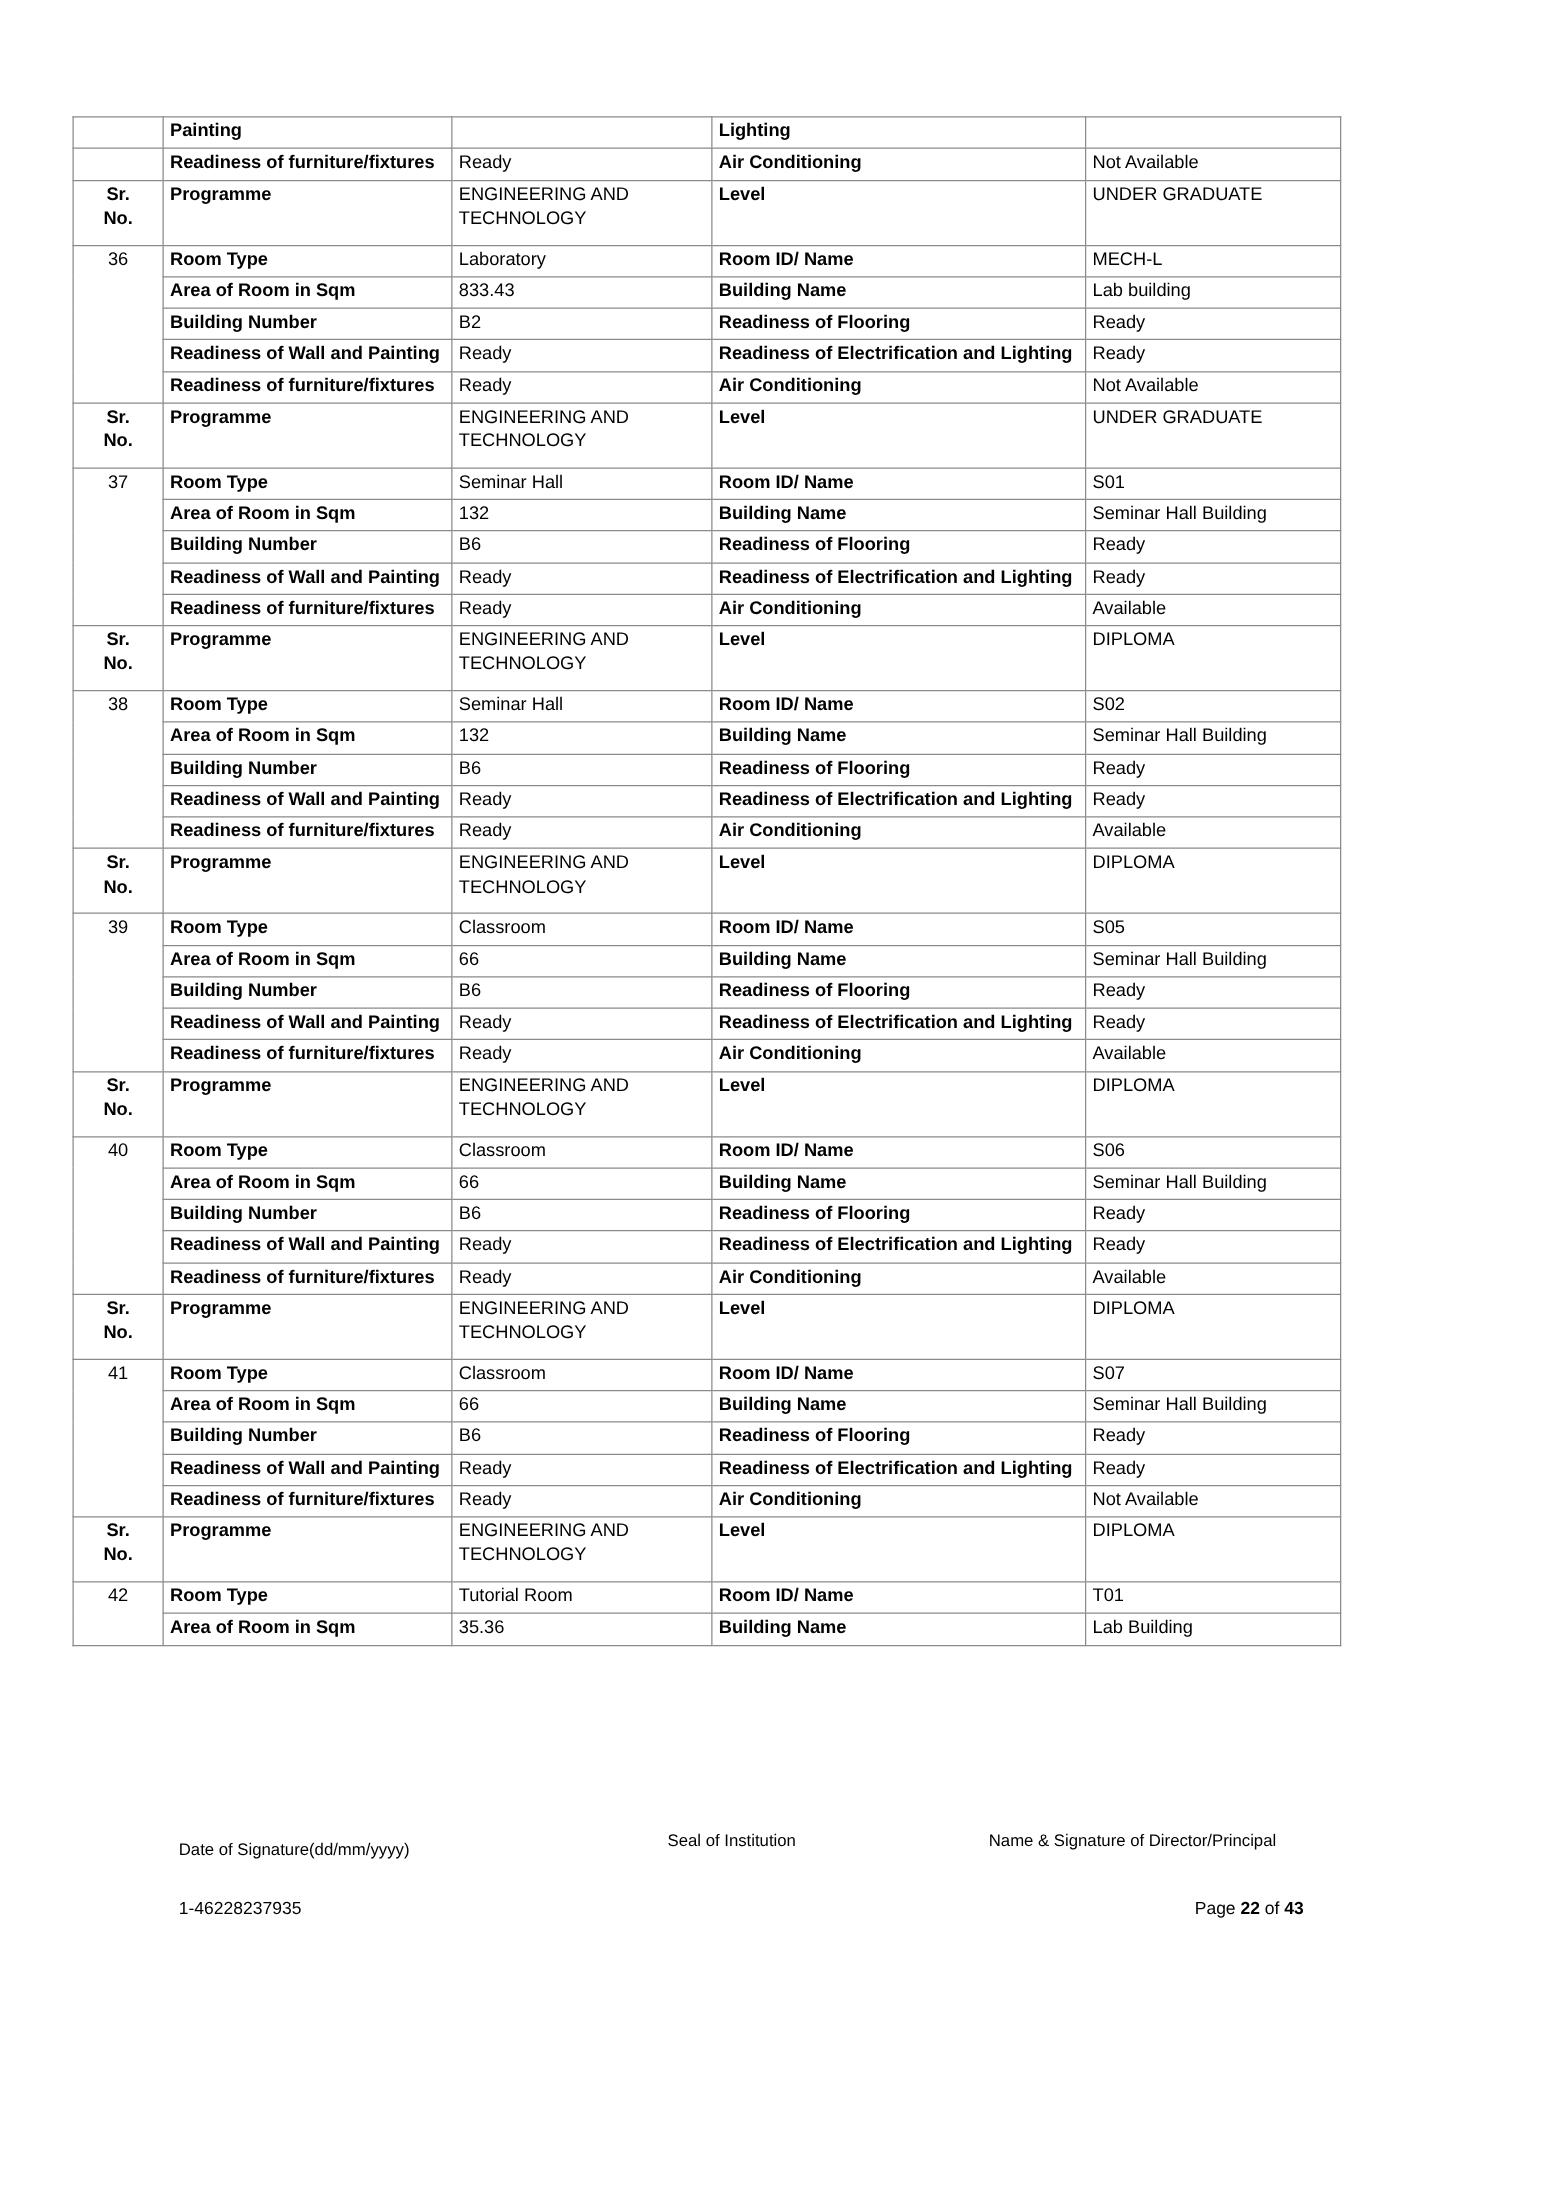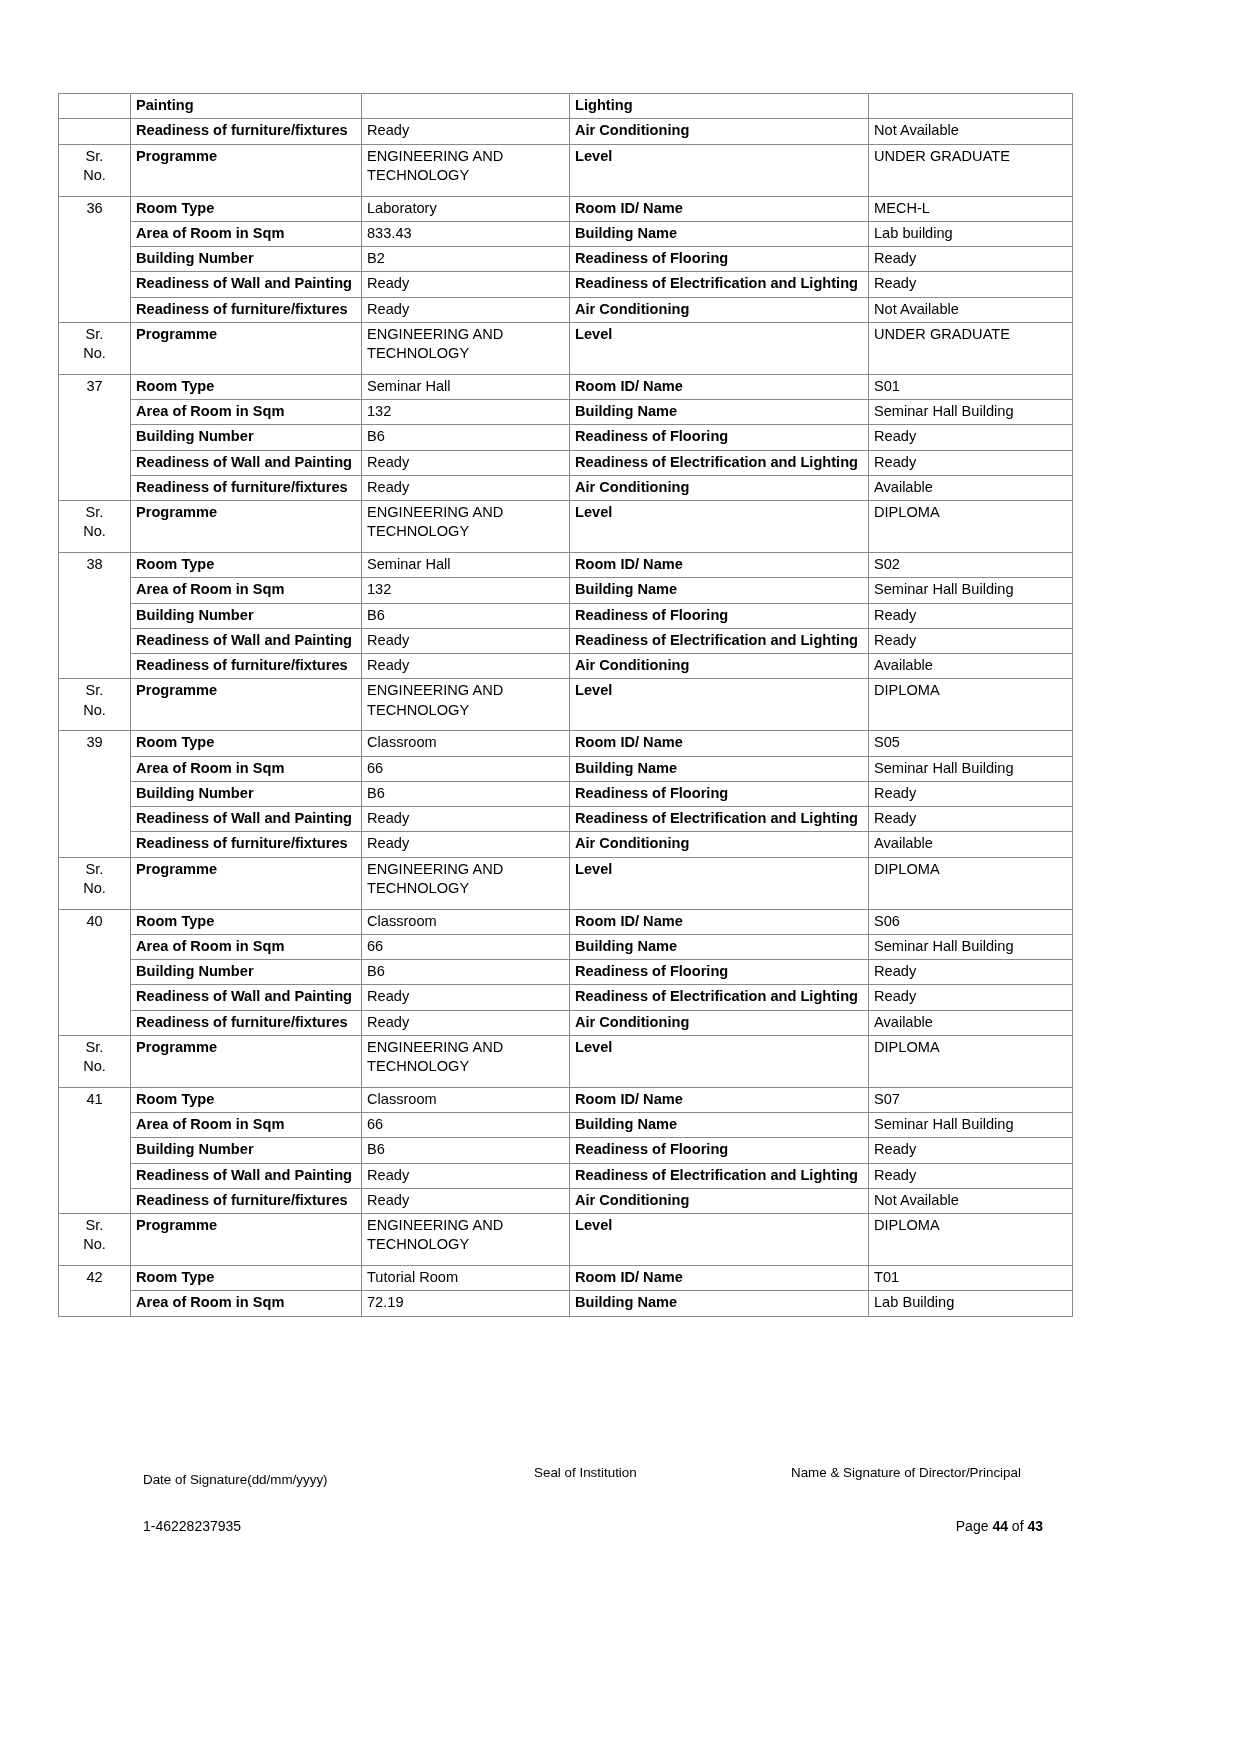--- a/index.html
+++ b/index.html
@@ -47,21 +47,21 @@
   col.c-val2  { width: 204px; }
 
   td.lbl {
     font-weight: bold;
   }
   td.val {
     font-weight: normal;
     white-space: nowrap;
   }
   td.sr-head {
-    font-weight: normal;
+    font-weight: bold;
     text-align: center;
     font-size: 14.6px;
     line-height: 1.3;
     padding-top: 4px;
     margin-left: 31px;
   }
   td.sr-num {
     font-weight: normal;
     text-align: center;
     font-size: 13px;
@@ -350,31 +350,31 @@
         </tr>
         <tr>
           <td class="sr-num" rowspan="2">42</td>
           <td class="lbl">Room Type</td>
           <td class="val">Tutorial Room</td>
           <td class="lbl">Room ID/ Name</td>
           <td class="val">T01</td>
         </tr>
         <tr>
           <td class="lbl">Area of Room in Sqm</td>
-          <td class="val">72.19</td>
+          <td class="val">35.36</td>
           <td class="lbl">Building Name</td>
           <td class="val">Lab Building</td>
         </tr>
       </tbody>
   </table>
 
   <div class="footer-line" id="sig-date">Date of Signature(dd/mm/yyyy)</div>
   <div class="footer-line" id="seal">Seal of Institution</div>
   <div class="footer-line" id="sig-name">Name &amp; Signature of Director/Principal</div>
   <div class="footer-line" id="app-no">1-46228237935</div>
   <div class="footer-line" id="page-no">
     <span>Page</span>
-    <b>44</b>
+    <b>22</b>
     <span>of</span>
     <b>43</b>
   </div>
 
 </div>
 
 </body></html>

